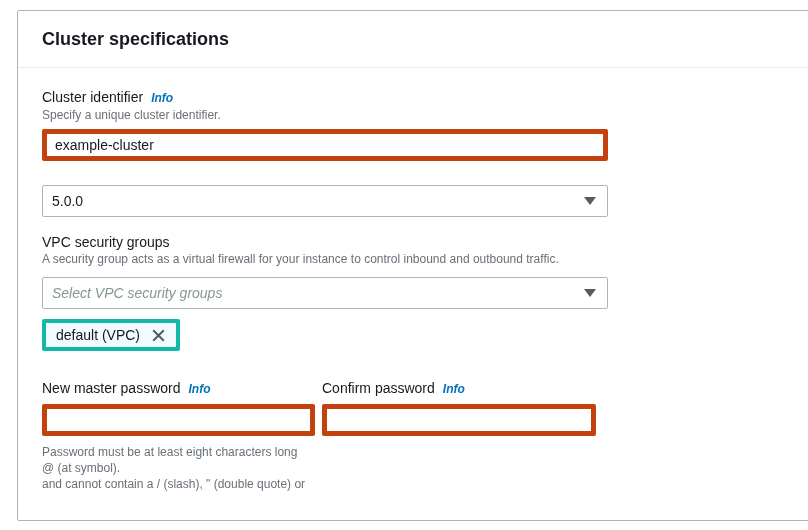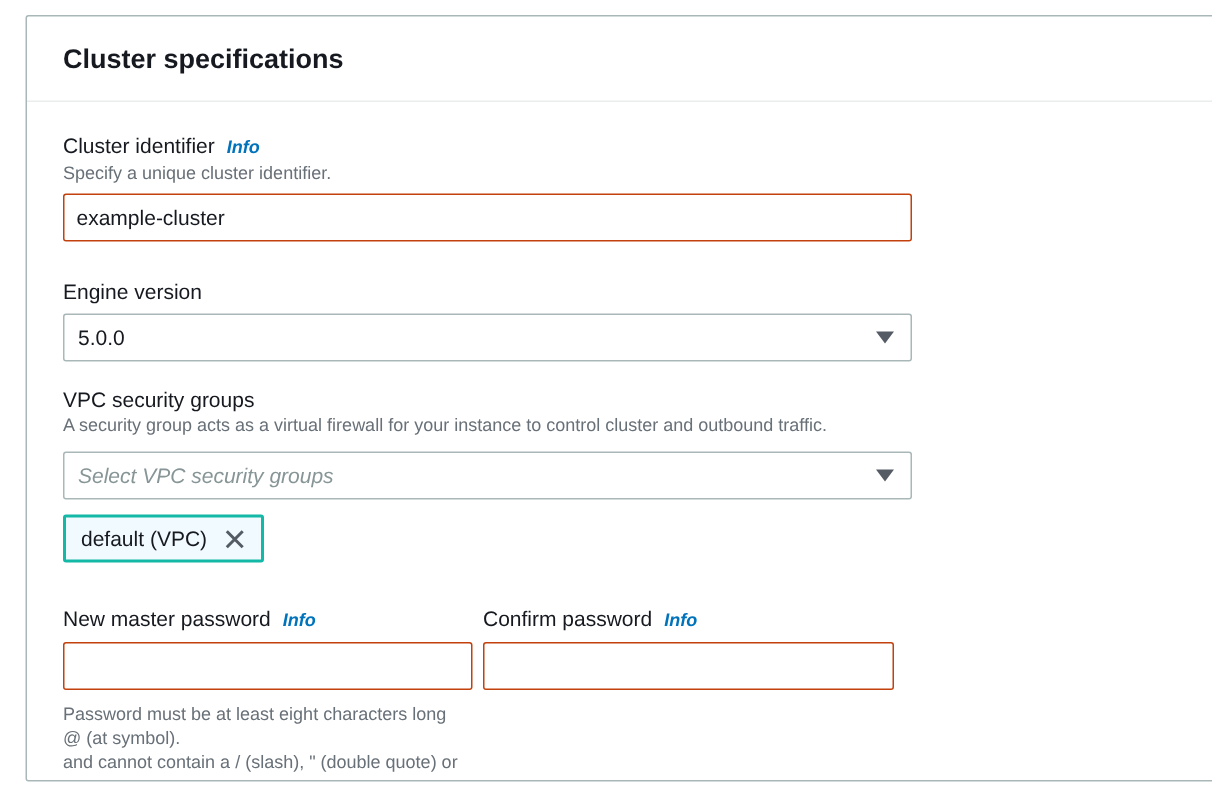--- a/index.html
+++ b/index.html
@@ -10,39 +10,39 @@
   .card-header { padding:16px 24px; border-bottom:1px solid #eaeded; }
   .card-title { font-size:18px; font-weight:700; line-height:24px; color:#16191f; }
   .card-body { padding:20px 24px 0 24px; }
 
   .label-row { font-size:14px; line-height:18px; color:#16191f; }
   .info-link { font-size:12px; font-weight:700; color:#0073bb; text-decoration:none;
                margin-left:8px; cursor:pointer;font-style:italic; }
   .description { font-size:12px; line-height:15px; color:#687078; margin-top:1px; }
 
   .text-input { display:block; width:566px; height:32px; margin-top:6px;
-                border:1px solid #c2410c; border-radius:2px; background:#fff;
+                border:5px solid #c2410c; border-radius:2px; background:#fff;
                 padding:4px 8px; font-size:14px; color:#16191f;
                 font-family:"Liberation Sans", sans-serif; outline:none; }
 
   .select { position:relative; width:566px; height:32px; margin-top:6px;
             border:1px solid #aab7b8; border-radius:2px; background:#fff;
             display:flex; align-items:center; padding:0 30px 0 9px; cursor:pointer; }
   .select-value { font-size:14px; color:#16191f; }
   .select-placeholder { font-size:14px; font-style:italic; color:#879596; }
   .select-arrow { position:absolute; right:11px; top:50%; transform:translateY(-50%);
                   display:flex; }
 
   .field-engine { margin-top:24px; }
   .field-vpc { margin-top:16px; }
   .field-vpc .select { margin-top:10px; }
 
   .token-row { margin-top:10px; }
   .token { display:inline-flex; align-items:center; height:32px;
-           background:#f1faff; border:2px solid #14b8a6; border-radius:2px;
+           background:#f1faff; border:4px solid #14b8a6; border-radius:2px;
            padding:0 8px 0 10px; }
   .token-label { font-size:14px; color:#16191f; margin-right:9px; }
   .token-close { display:flex; align-items:center; justify-content:center;
                  cursor:pointer; background:none; border:none; padding:2px; }
 
   .password-row { margin-top:28px; display:flex; gap:7px; }
   .password-col-1 { width:273px; }
   .password-col-2 { width:274px; }
   .password-row .text-input { width:100%; }
   .constraint { margin-top:8px; font-size:12px; line-height:16px; color:#687078; }
@@ -59,38 +59,35 @@
 
     <div class="field">
       <div class="label-row">
         <span>Cluster identifier</span><a class="info-link">Info</a>
       </div>
       <div class="description">Specify a unique cluster identifier.</div>
       <input class="text-input" type="text" value="example-cluster" style="">
     </div>
 
     <div class="field field-engine">
-      <div class="label-row">
-        <span>Engine version</span>
-      </div>
       <div class="select">
         <span class="select-value">5.0.0</span>
         <span class="select-arrow">
           <svg width="12" height="9" viewBox="0 0 12 9">
             <path d="M0 0.5h12L6 8.5z" fill="#545b64"></path>
           </svg>
         </span>
       </div>
     </div>
 
     <div class="field field-vpc">
       <div class="label-row">
         <span>VPC security groups</span>
       </div>
-      <div class="description">A security group acts as a virtual firewall for your instance to control cluster and outbound traffic.</div>
+      <div class="description">A security group acts as a virtual firewall for your instance to control inbound and outbound traffic.</div>
       <div class="select">
         <span class="select-placeholder">Select VPC security groups</span>
         <span class="select-arrow">
           <svg width="12" height="9" viewBox="0 0 12 9">
             <path d="M0 0.5h12L6 8.5z" fill="#545b64"></path>
           </svg>
         </span>
       </div>
       <div class="token-row">
         <span class="token">

